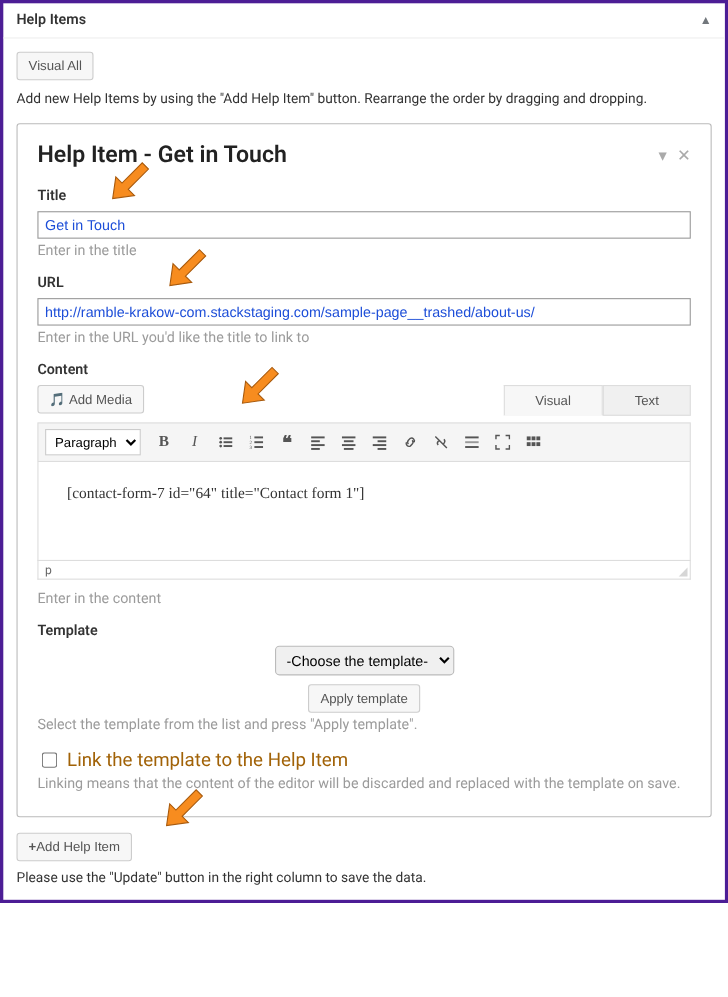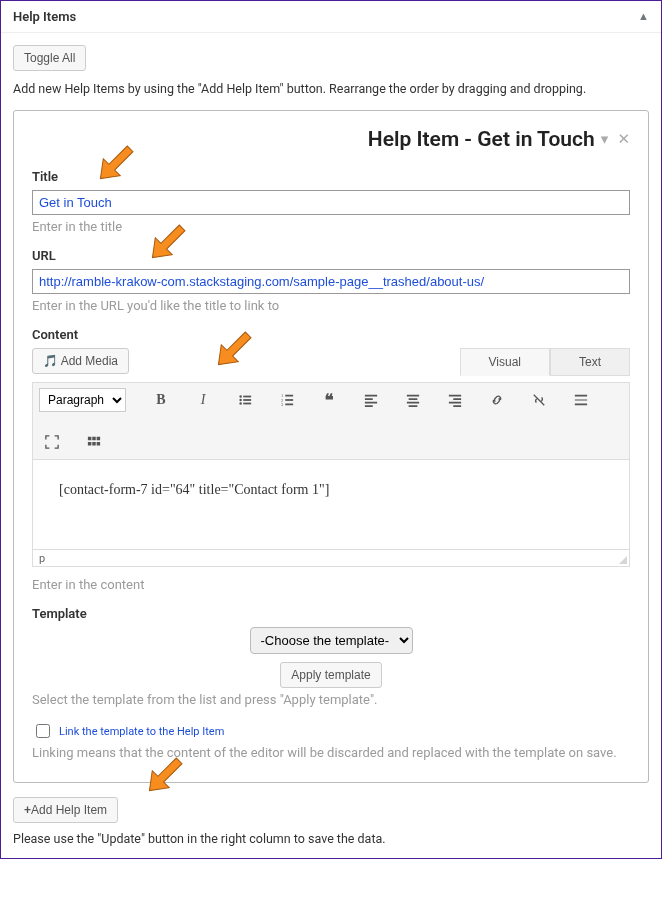--- a/index.html
+++ b/index.html
@@ -6,21 +6,21 @@
   body {
     margin: 0;
     padding: 0;
     font-family: -apple-system, BlinkMacSystemFont, "Segoe UI", Roboto, sans-serif;
     font-size: 13px;
     color: #333;
     background: #fff;
     width: 662px;
   }
   .panel {
-    border: 1px solid #4c1d95;
+    border: 3px solid #4c1d95;
     margin: 0;
   }
   .panel-header {
     display: flex;
     justify-content: space-between;
     align-items: center;
     padding: 8px 12px;
     border-bottom: 1px solid #eee;
   }
   .panel-header h3 {
@@ -52,21 +52,21 @@
   }
   .card {
     border: 1px solid #bbb;
     border-radius: 3px;
     padding: 16px 18px 18px;
     margin-bottom: 14px;
     position: relative;
   }
   .card-title-row {
     display: flex;
-    justify-content: flex-end;
+    justify-content: space-between;
     align-items: center;
     margin-bottom: 18px;
   }
   .card-title {
     margin: 0;
     font-size: 21px;
     font-weight: 600;
     color: #222;
   }
   .card-actions span {
@@ -115,21 +115,21 @@
   .tabs button.active {
     background: #f7f7f7;
     border-bottom-color: #f7f7f7;
   }
   .editor-toolbar {
     border: 1px solid #ddd;
     background: #f5f5f5;
     padding: 4px 6px;
     display: flex;
     align-items: center;
-    gap: 16px;
+    gap: 2px;
     flex-wrap: wrap;
   }
   .editor-toolbar select {
     font-size: 12px;
     padding: 3px 4px;
     border: 1px solid #ccc;
     background: #fff;
     margin-right: 6px;
   }
   .ed-btn {
@@ -191,21 +191,21 @@
     background:#f0f0f0;
     border-radius:4px;
   }
   .checkbox-row {
     display:flex;
     align-items:center;
     gap:6px;
     margin:12px 0 4px;
   }
   .checkbox-row input { width:14px;height:14px; }
-  .checkbox-row label { font-size:11px; color:#1d4ed8; }
+  .checkbox-row label { font-size:17px; color:#a16207; }
   .footer-note {
     font-size:12.5px;
     color:#333;
     margin-top:8px;
   }
 
   
   .arrow {
     position:absolute;
     width:48px;
@@ -218,21 +218,21 @@
 </head>
 <body>
 
 <div class="panel">
   <div class="panel-header">
     <h3>Help Items</h3>
     <span class="collapse-icon">▲</span>
   </div>
   <div class="panel-body">
 
-    <button class="btn">Toggle All</button>
+    <button class="btn">Visual All</button>
 
     <div class="info-line">Add new Help Items by using the "Add Help Item" button. Rearrange the order by dragging and dropping.</div>
 
     <div class="card">
       <div class="card-title-row">
         <h2 class="card-title">Help Item - Get in Touch</h2>
         <div class="card-actions">
           <span>▾</span>
           <span>✕</span>
         </div>

